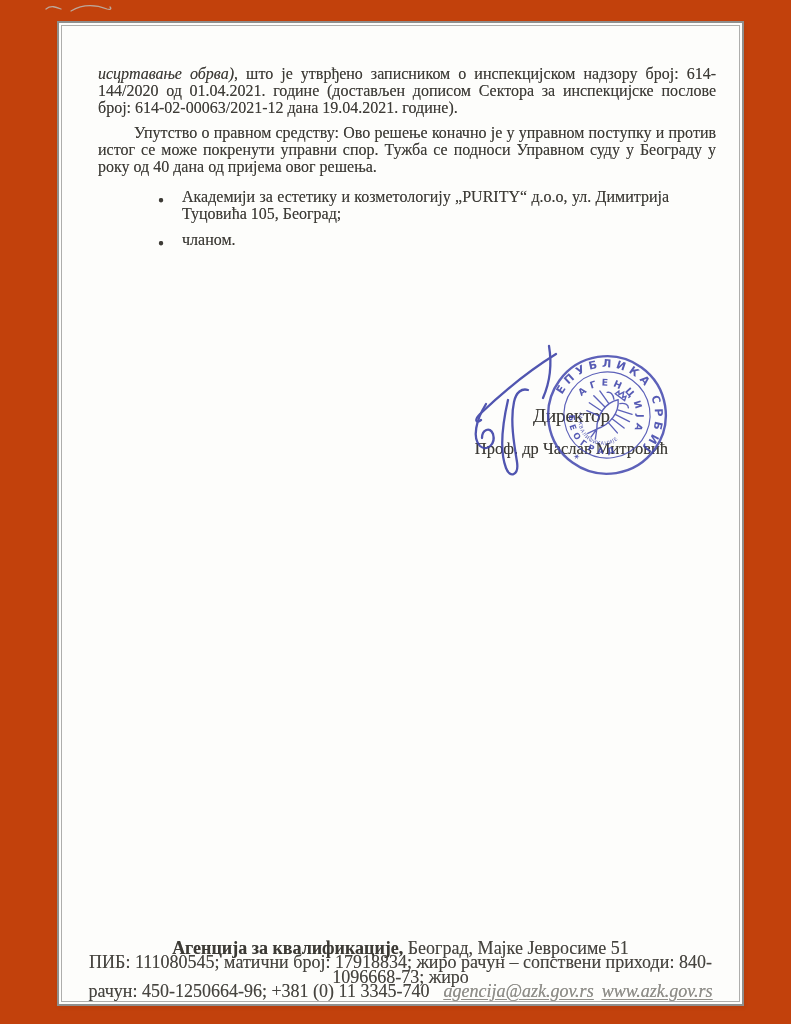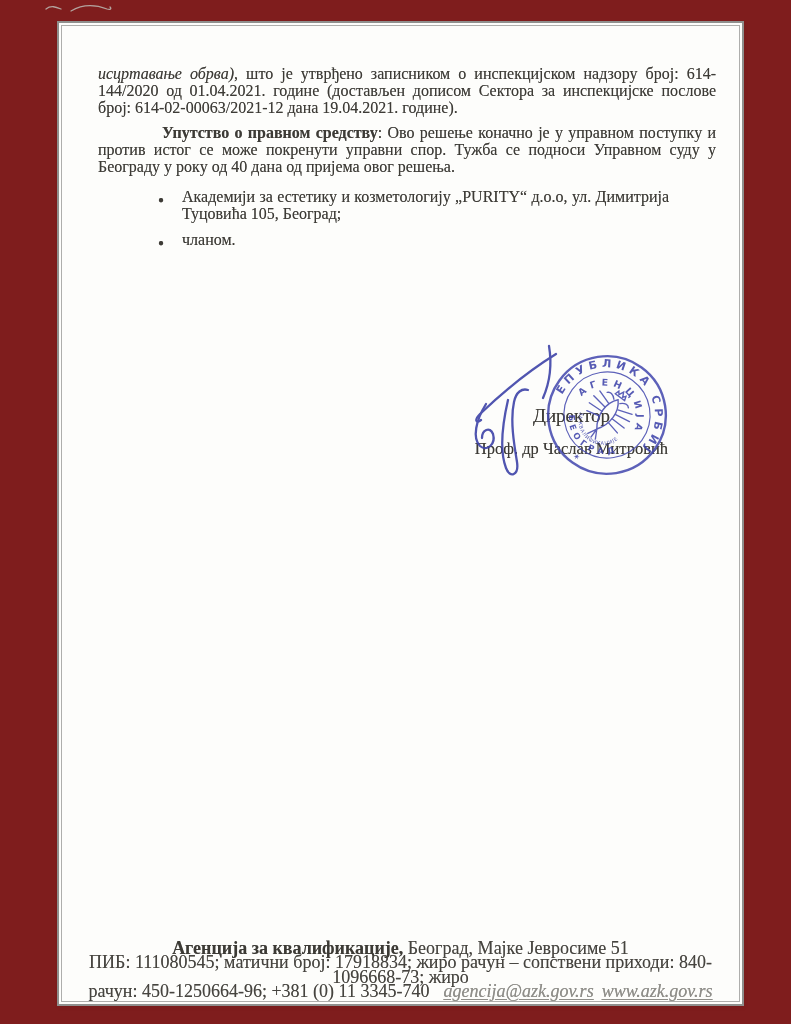--- a/index.html
+++ b/index.html
@@ -1,37 +1,37 @@
 <!DOCTYPE html>
 <html><head>
 <meta charset="utf-8">
 <style>
   html,body{margin:0;padding:0;}
   body{
     width:791px;height:1024px;overflow:hidden;
     background:#f9f9f7;
     font-family:"Liberation Serif","DejaVu Serif",serif;
   }
-  .scan{position:relative;width:791px;height:1024px;background:#7f1d1d;}
+  .scan{position:relative;width:791px;height:1024px;background:#c2410c;}
   .pencil-mark{position:absolute;left:44px;top:0;}
   .frame{
     position:absolute;left:57px;top:21px;width:683px;height:981px;
     background:#fdfdfb;
     border:2px solid #8f8f8d;
     box-shadow: inset 0 0 0 2px #fdfdfb, inset 0 0 0 3px #aeaeac, 1px 2px 4px rgba(0,0,0,0.06);
   }
   .content{
     position:absolute;left:39px;top:42px;width:618px;
     color:#3d3b36;font-size:16px;line-height:17px;text-align:justify;
     text-shadow:0 0 0.4px rgba(61,59,54,0.55);
   }
   .content p{margin:0 0 8px 0;}
   .indent{text-indent:36px;}
   .lead-italic{font-style:italic;}
-  .lead-bold{font-weight:bold;margin-left:28px;}
+  .lead-bold{font-weight:normal;}
   ul.delivery{
     list-style:none;margin:13px 0 0 59px;padding:0;width:512px;
   }
   ul.delivery li{
     position:relative;padding-left:25px;margin:0 0 9px 0;text-align:justify;
   }
   ul.delivery li .bullet{
     position:absolute;left:1px;top:3px;font-size:10px;color:#3d3b36;
   }
   .sig-block{

